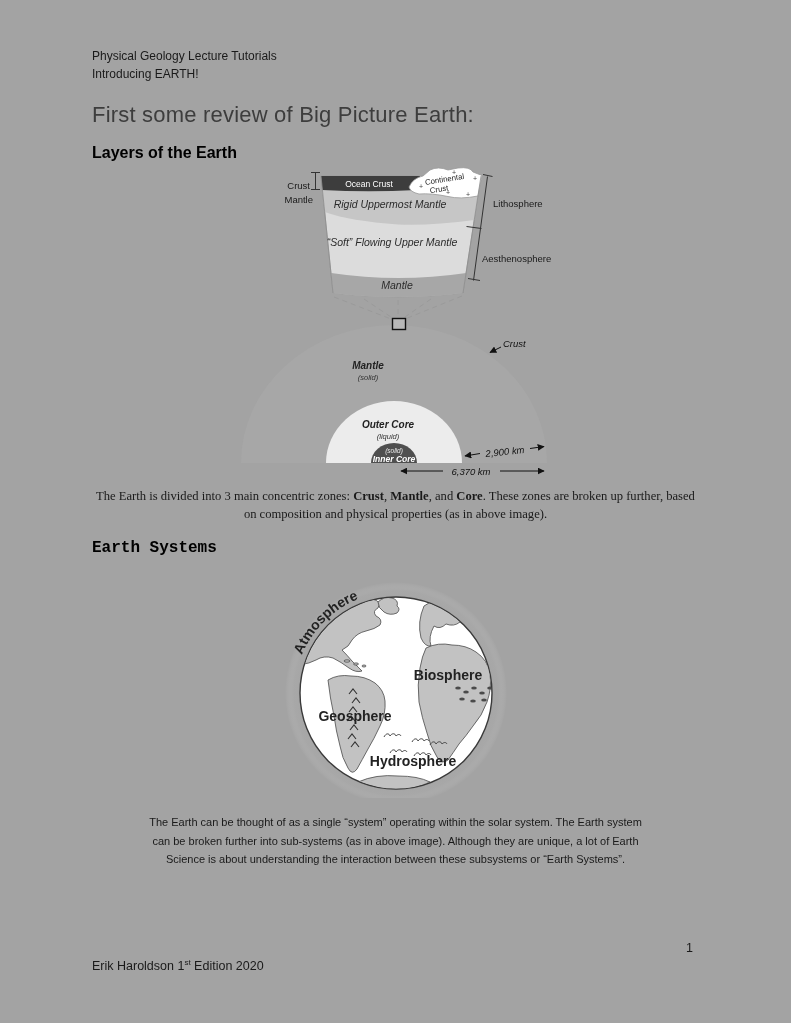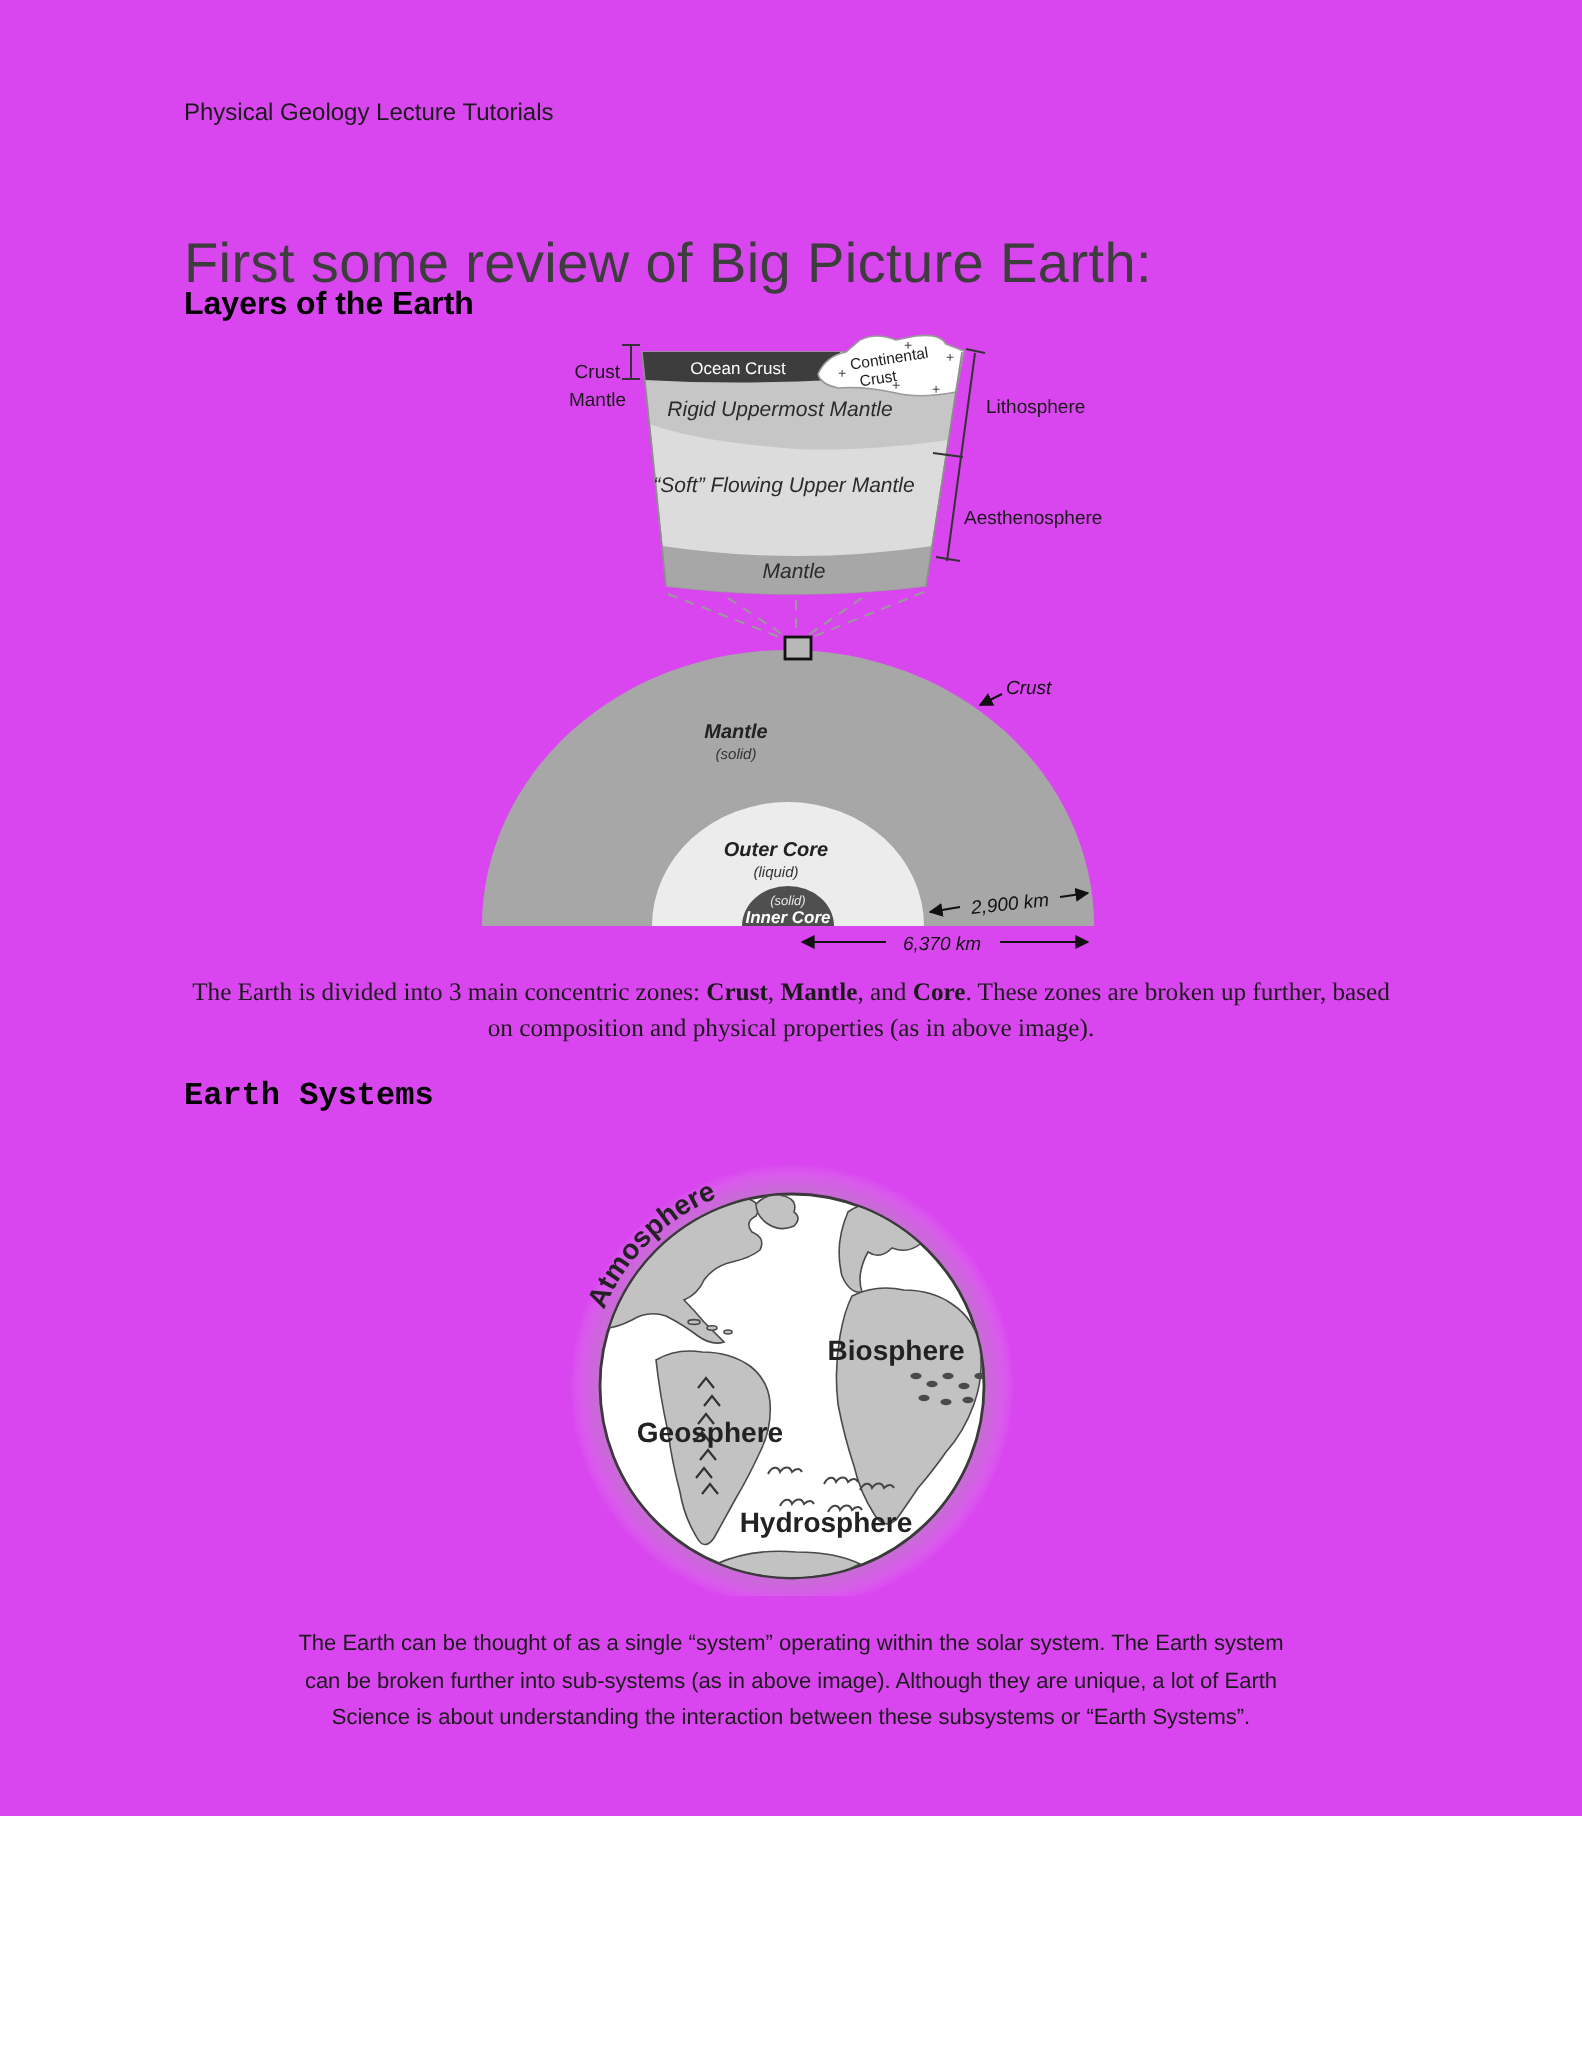--- a/index.html
+++ b/index.html
@@ -1,20 +1,20 @@
 <!DOCTYPE html>
 <html><head>
 <meta charset="utf-8">
 <style>
   html,body{margin:0;padding:0;background:#ffffff;}
-  .page{position:relative;width:791px;height:908px;background:#d946ef;overflow:hidden;
+  .page{position:relative;width:791px;height:1023px;background:#a3a3a3;overflow:hidden;
         font-family:"Liberation Sans","DejaVu Sans",sans-serif;color:#1a1a1a;}
   .abs{position:absolute;}
   .hdr{left:92px;top:47px;font-size:12px;line-height:18px;}
-  .doc-title{left:92px;top:116px;font-size:28px;color:#3d3d3d;letter-spacing:.2px;}
+  .doc-title{left:92px;top:102px;font-size:22px;color:#3d3d3d;letter-spacing:.2px;}
   .h2{font-size:16px;font-weight:bold;color:#000;}
   .h-layers{left:92px;top:144px;}
   .h-systems{left:92px;top:539px;font-family:Liberation Mono, monospace;}
   .caption{left:92px;top:488px;width:607px;text-align:center;font-size:12.6px;line-height:17.5px;font-family:Liberation Serif, serif;}
   .para2{left:92px;top:813px;width:607px;text-align:center;font-size:11px;line-height:18.6px;white-space:pre-line;}
   .pagenum{left:686px;top:941px;font-size:12.5px;}
   .footer{left:92px;top:958px;font-size:12.5px;}
   .footer sup{font-size:8px;}
   svg{display:block;}
   svg text{font-family:"Liberation Sans","DejaVu Sans",sans-serif;}
@@ -25,20 +25,21 @@
   .meas{font-style:italic;font-size:9.5px;fill:#111;}
   .globe-lab{font-size:14px;font-weight:600;fill:#222;}
 </style>
 </head>
 <body>
 
 <div class="page">
 
   <div class="abs hdr">
     <div>Physical Geology Lecture Tutorials</div>
+    <div>Introducing EARTH!</div>
   </div>
 
   <div class="abs doc-title">First some review of Big Picture Earth:</div>
   <div class="abs h2 h-layers">Layers of the Earth</div>
 
   <svg class="abs" style="left:235px;top:160px;" width="320" height="325" viewBox="235 160 320 325">
     <defs>
       <marker id="ah" viewBox="0 0 10 10" refX="9" refY="5" markerWidth="7" markerHeight="7" orient="auto">
         <path d="M0,0 L10,5 L0,10 z" fill="#111"></path>
       </marker>

